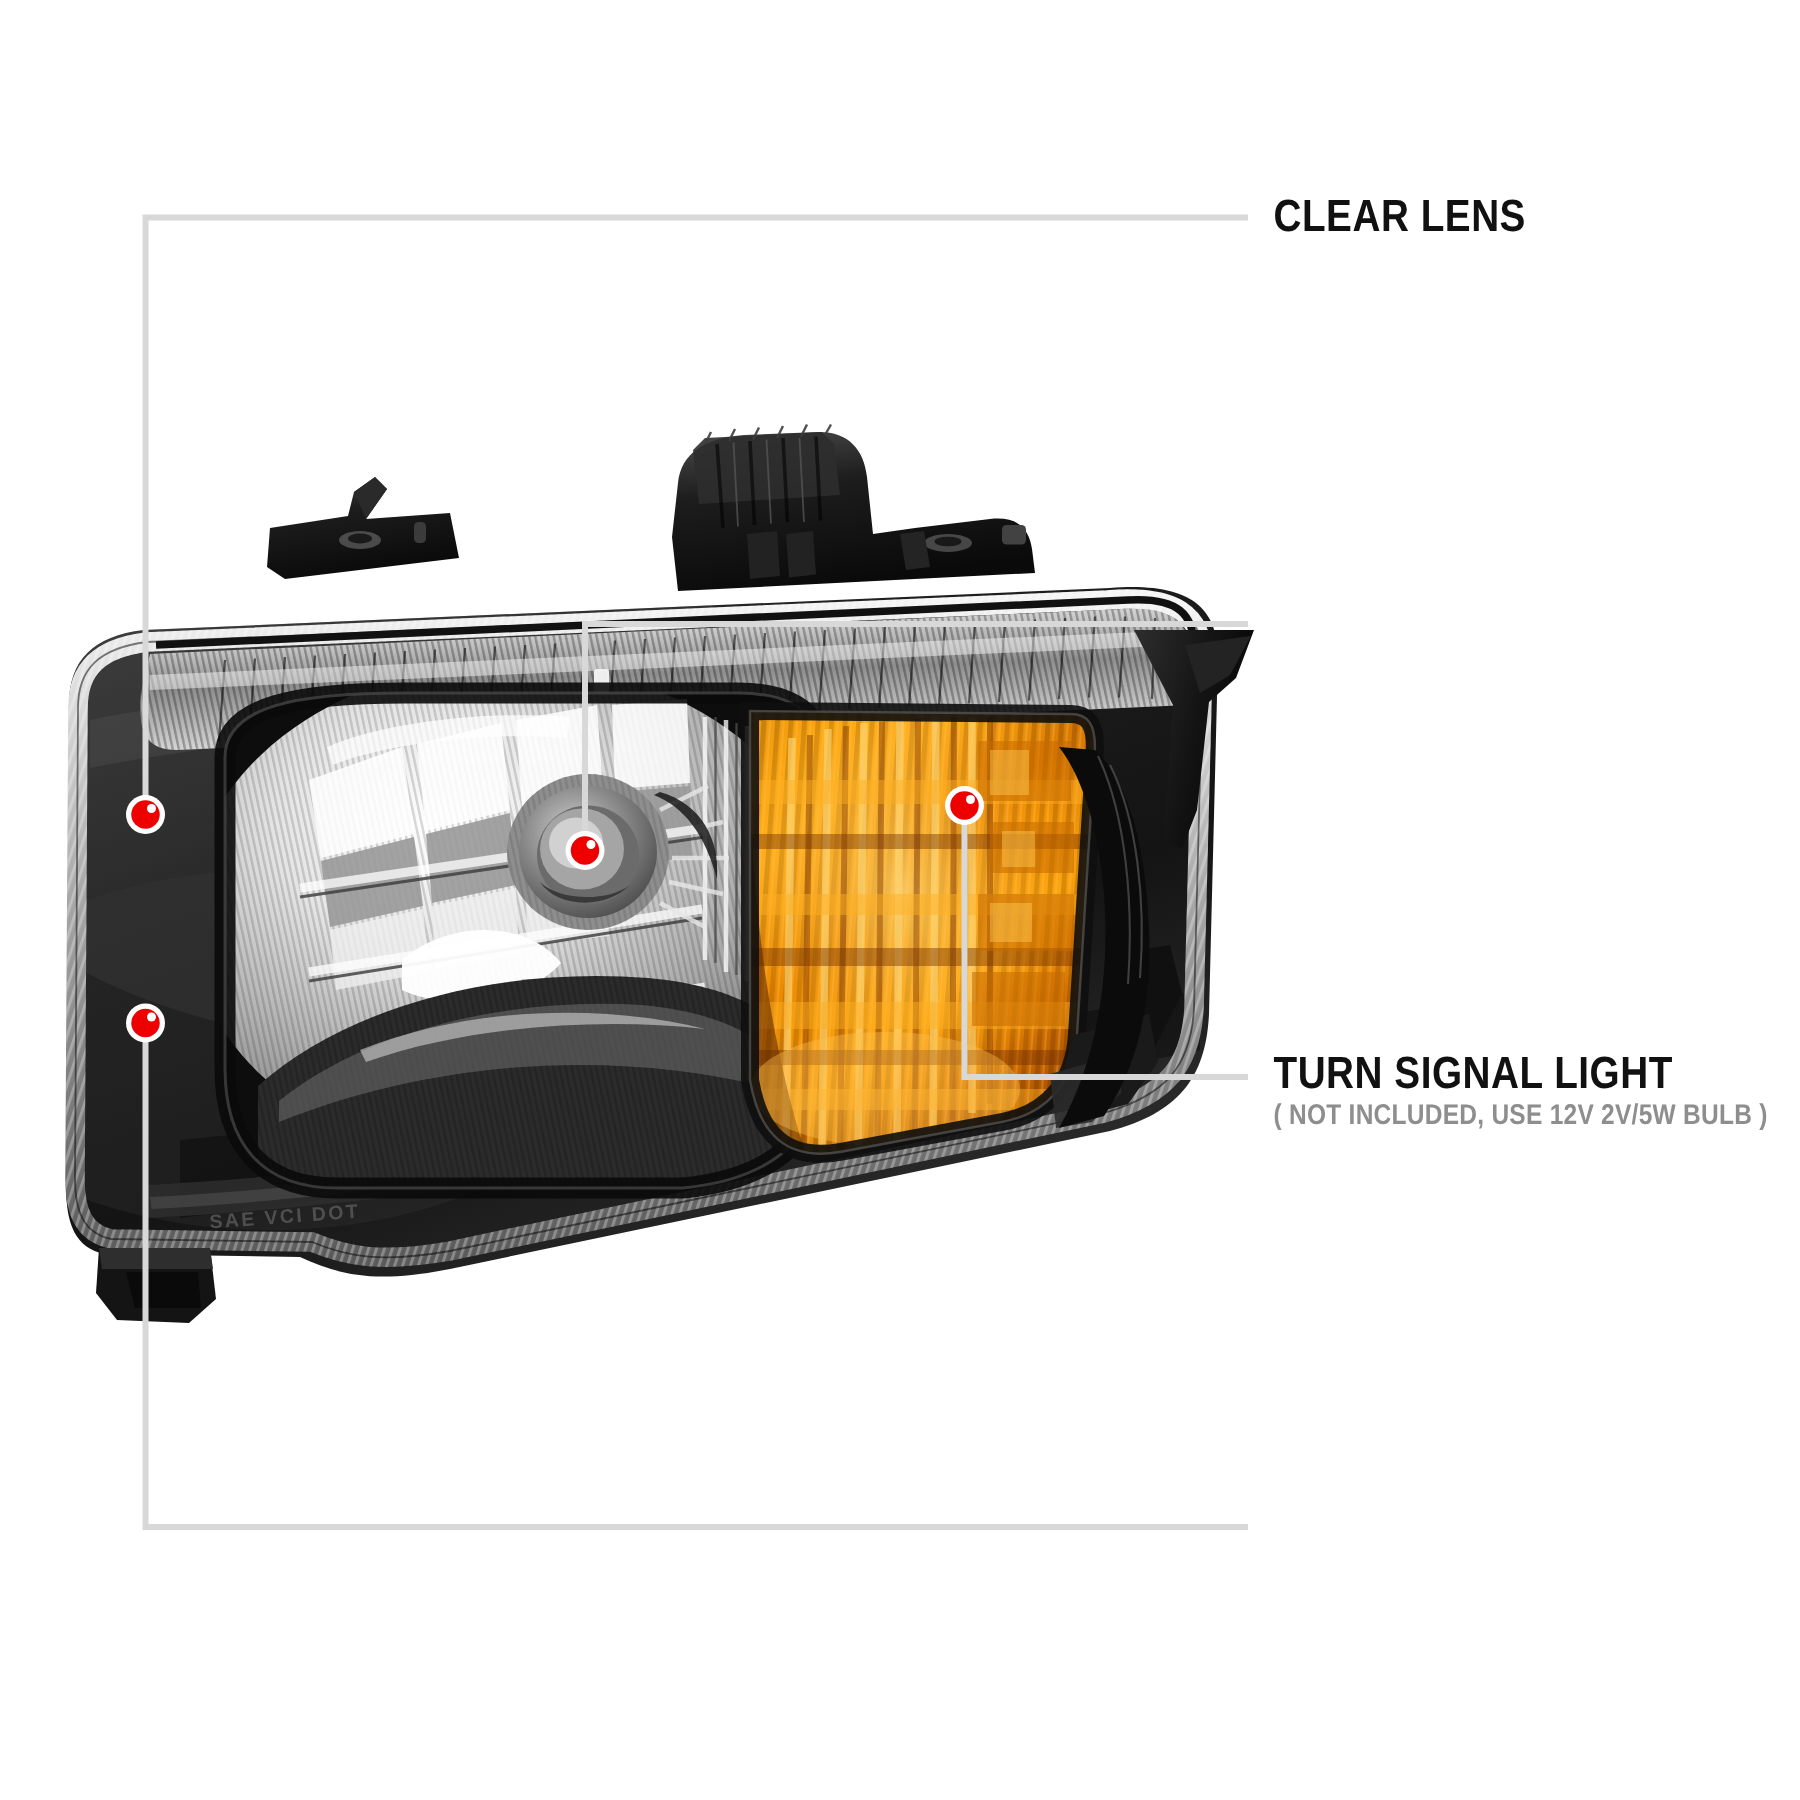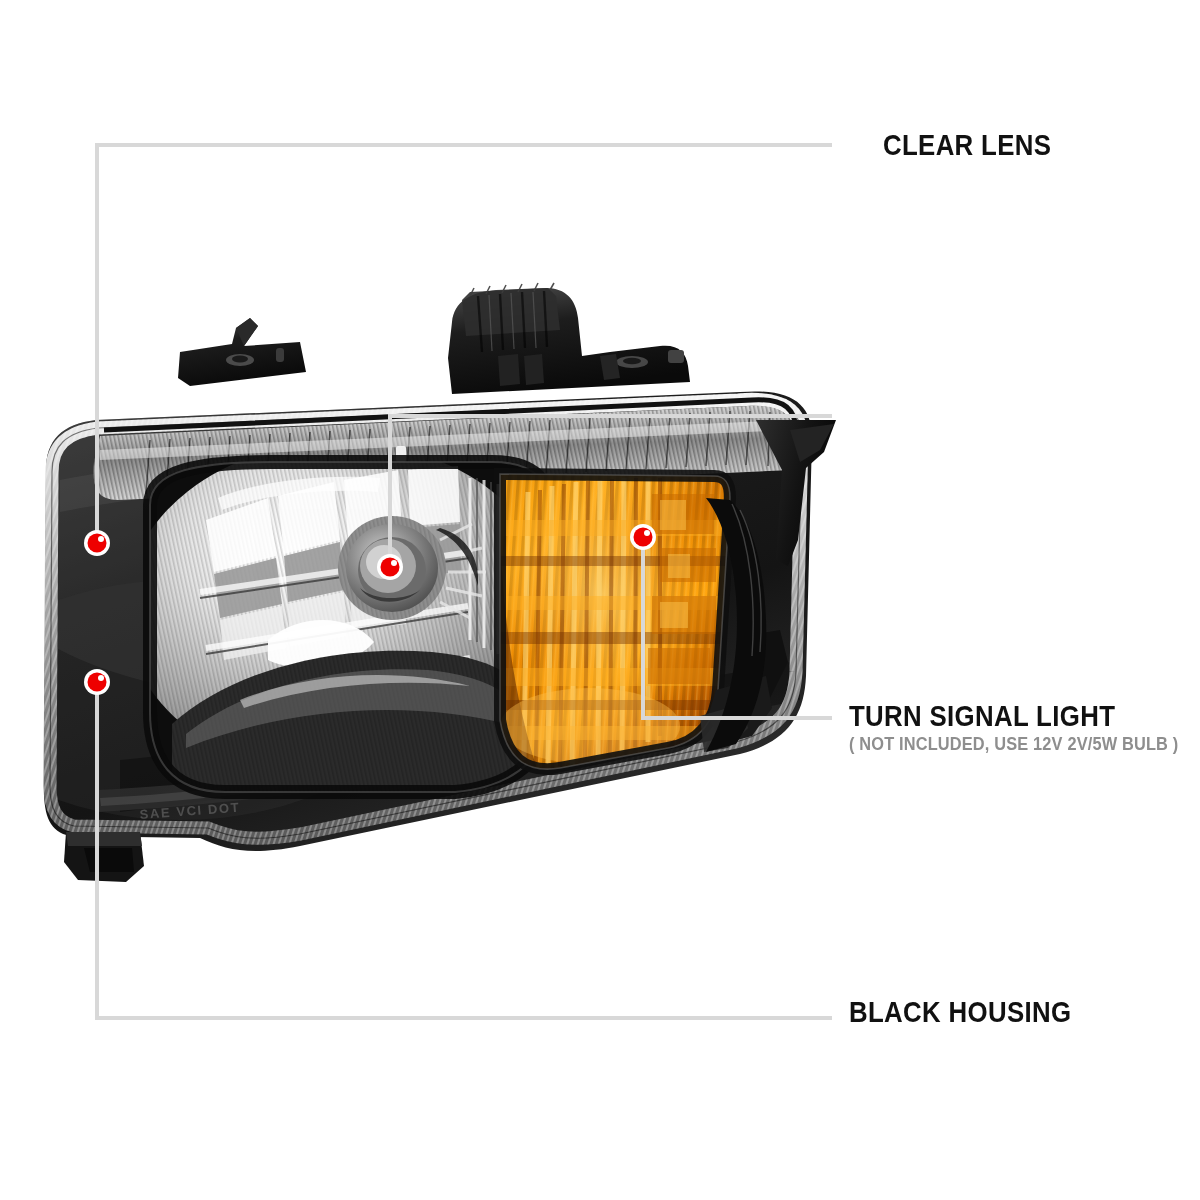--- a/index.html
+++ b/index.html
@@ -462,29 +462,25 @@
           <circle cx="647" cy="533" r="3" fill="#ffffff"></circle>
         </g>
         <g>
           <circle cx="97" cy="682" r="13" fill="#ffffff"></circle>
           <circle cx="97" cy="682" r="9.5" fill="#ee0000"></circle>
           <circle cx="101" cy="678" r="3" fill="#ffffff"></circle>
         </g>
       </g>
   </svg>
 
-  <div class="callout" id="callout-clear-lens" style="left: 849px; top: 129px; margin-left: 34px;">
+  <div class="callout" id="callout-clear-lens" style="left: 849px; top: 129px;">
     <div class="title">CLEAR LENS</div>
 
   </div>
 
 
   <div class="callout" id="callout-turn-signal-light" style="left: 849px; top: 700px;">
     <div class="title">TURN SIGNAL LIGHT</div>
     <div class="sub">( NOT INCLUDED, USE  12V 2V/5W  BULB )</div>
   </div>
 
-  <div class="callout" id="callout-black-housing" style="left: 849px; top: 996px;">
-    <div class="title">BLACK HOUSING</div>
-
-  </div>
 
 </div>
 
 </body></html>

